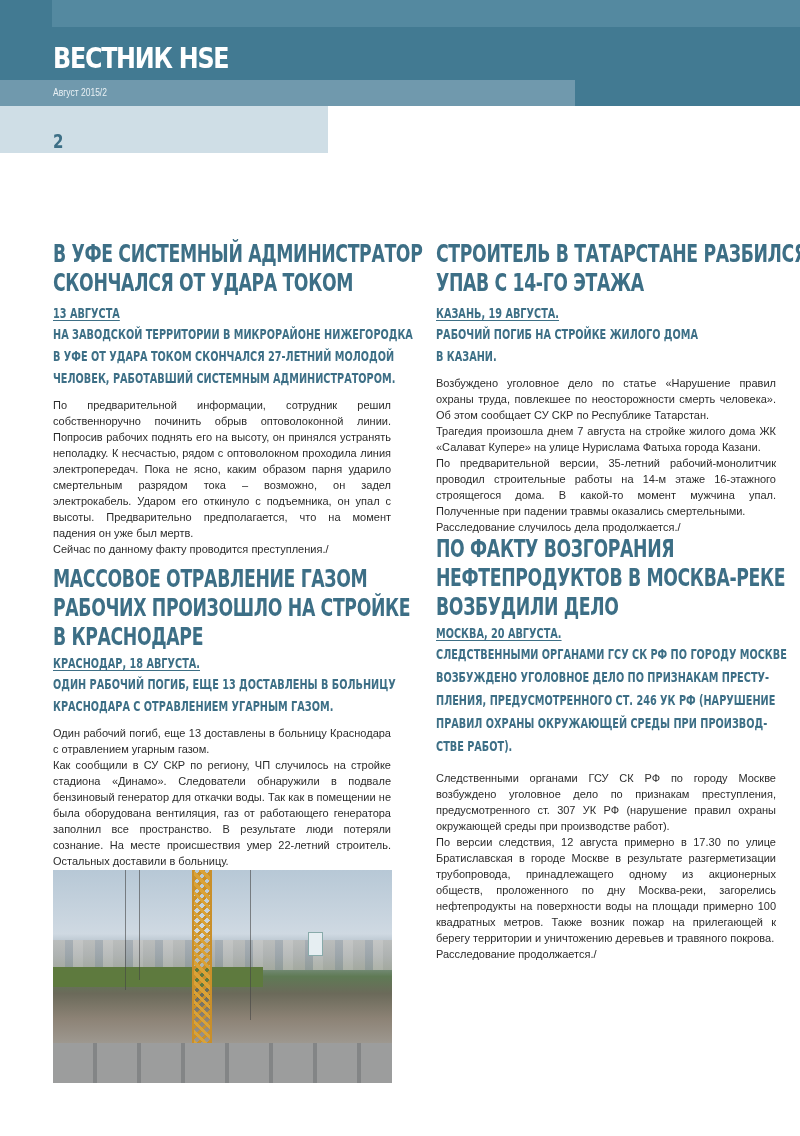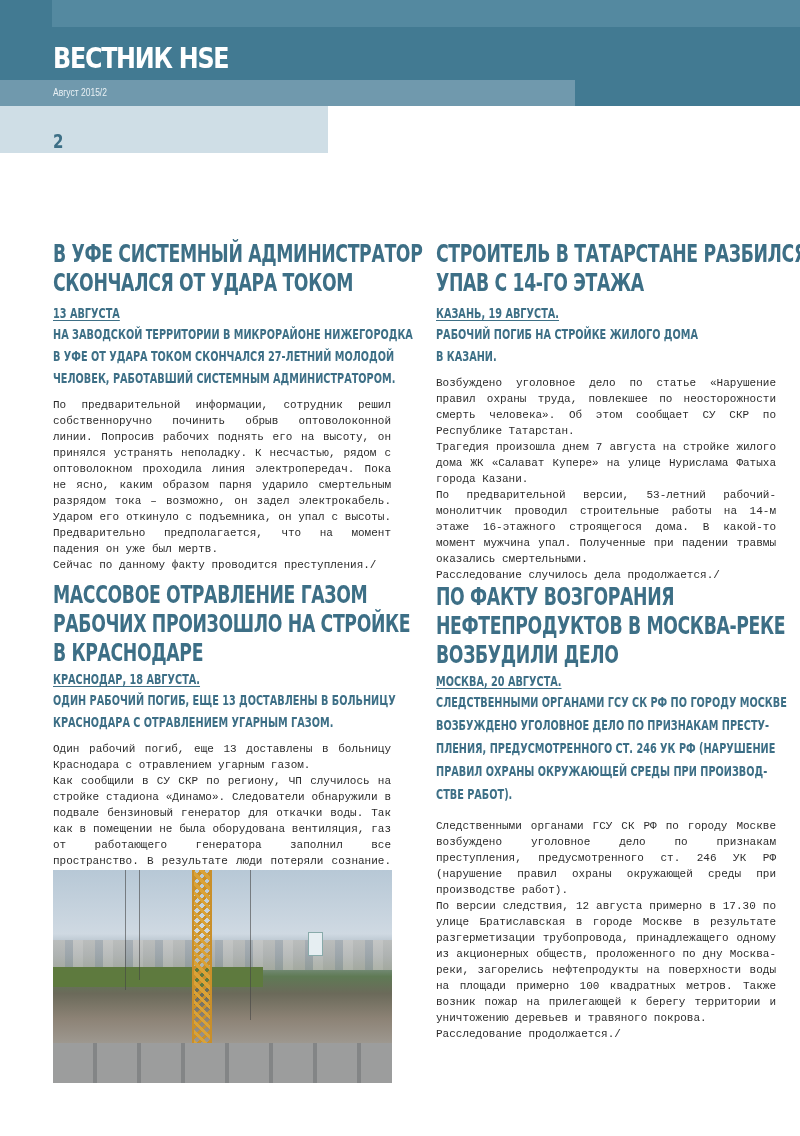--- a/index.html
+++ b/index.html
@@ -51,21 +51,21 @@
       transform: scaleX(0.72); transform-origin: left top;
       width: 139%; white-space: nowrap; margin-top: 6px;
     }
     .lead {
       font-family: "DejaVu Sans", sans-serif; font-weight: bold;
       color: #3d6f86; font-size: 13.5px; line-height: 22px;
       transform: scaleX(0.72); transform-origin: left top;
       width: 139%; white-space: nowrap;
     }
     .body-text {
-      font-family: Liberation Mono, monospace;
+      font-family: Liberation Sans, sans-serif;
       color: #2c2c2c; font-size: 11px; line-height: 16px;
       text-align: justify; margin-top: 8px;
     }
     .body-text p { margin: 0; }
 
     .photo {
       position: absolute; left: 53px; top: 870px; width: 339px; height: 213px;
       overflow: hidden;
       background: linear-gradient(to bottom, #b7c8d6 0%, #cfd9e2 30%, #9aa9b3 40%, #5f7a55 50%, #6b6a5a 58%, #8d8376 70%, #a39f98 85%, #8e9090 100%);
     }
@@ -146,38 +146,38 @@
       <div class="headline">УПАВ С 14-ГО ЭТАЖА</div>
     </div>
     <div class="dateline">КАЗАНЬ, 19 АВГУСТА.</div>
     <div>
       <div class="lead">РАБОЧИЙ ПОГИБ НА СТРОЙКЕ ЖИЛОГО ДОМА</div>
       <div class="lead">В КАЗАНИ.</div>
     </div>
     <div class="body-text">
       <p>Возбуждено уголовное дело по статье «Нарушение правил охраны труда, повлекшее по неосторожности смерть человека». Об этом сообщает СУ СКР по Республике Татарстан.</p>
       <p>Трагедия произошла днем 7 августа на стройке жилого дома ЖК «Салават Купере» на улице Нурислама Фатыха города Казани.</p>
-      <p>По предварительной версии, 53-летний рабочий-монолитчик проводил строительные работы на 14-м этаже 16-этажного строящегося дома. В какой-то момент мужчина упал. Полученные при падении травмы оказались смертельными.</p>
+      <p>По предварительной версии, 35-летний рабочий-монолитчик проводил строительные работы на 14-м этаже 16-этажного строящегося дома. В какой-то момент мужчина упал. Полученные при падении травмы оказались смертельными.</p>
       <p>Расследование случилось дела продолжается./</p>
     </div>
   </article>
 
   <article style="">
     <div class="headline-wrap">
       <div class="headline">ПО ФАКТУ ВОЗГОРАНИЯ</div>
       <div class="headline">НЕФТЕПРОДУКТОВ В МОСКВА-РЕКЕ</div>
       <div class="headline">ВОЗБУДИЛИ ДЕЛО</div>
     </div>
     <div class="dateline" style="margin-top:2px;">МОСКВА, 20 АВГУСТА.</div>
     <div>
       <div class="lead" style="line-height:23px;">СЛЕДСТВЕННЫМИ ОРГАНАМИ ГСУ СК РФ ПО ГОРОДУ МОСКВЕ</div>
       <div class="lead" style="line-height:23px;">ВОЗБУЖДЕНО УГОЛОВНОЕ ДЕЛО ПО ПРИЗНАКАМ ПРЕСТУ-</div>
       <div class="lead" style="line-height:23px;">ПЛЕНИЯ, ПРЕДУСМОТРЕННОГО СТ. 246 УК РФ (НАРУШЕНИЕ</div>
       <div class="lead" style="line-height:23px;">ПРАВИЛ ОХРАНЫ ОКРУЖАЮЩЕЙ СРЕДЫ ПРИ ПРОИЗВОД-</div>
       <div class="lead" style="line-height:23px;">СТВЕ РАБОТ).</div>
     </div>
     <div class="body-text" style="margin-top:12px;">
-      <p>Следственными органами ГСУ СК РФ по городу Москве возбуждено уголовное дело по признакам преступления, предусмотренного ст. 246 УК РФ (нарушение правил охраны окружающей среды при производстве работ).</p>
+      <p>Следственными органами ГСУ СК РФ по городу Москве возбуждено уголовное дело по признакам преступления, предусмотренного ст. 307 УК РФ (нарушение правил охраны окружающей среды при производстве работ).</p>
       <p>По версии следствия, 12 августа примерно в 17.30 по улице Братиславская в городе Москве в результате разгерметизации трубопровода, принадлежащего одному из акционерных обществ, проложенного по дну Москва-реки, загорелись нефтепродукты на поверхности воды на площади примерно 100 квадратных метров. Также возник пожар на прилегающей к берегу территории и уничтожению деревьев и травяного покрова.</p>
       <p>Расследование продолжается./</p>
     </div>
   </article>
 </div>
 
 </body></html>

